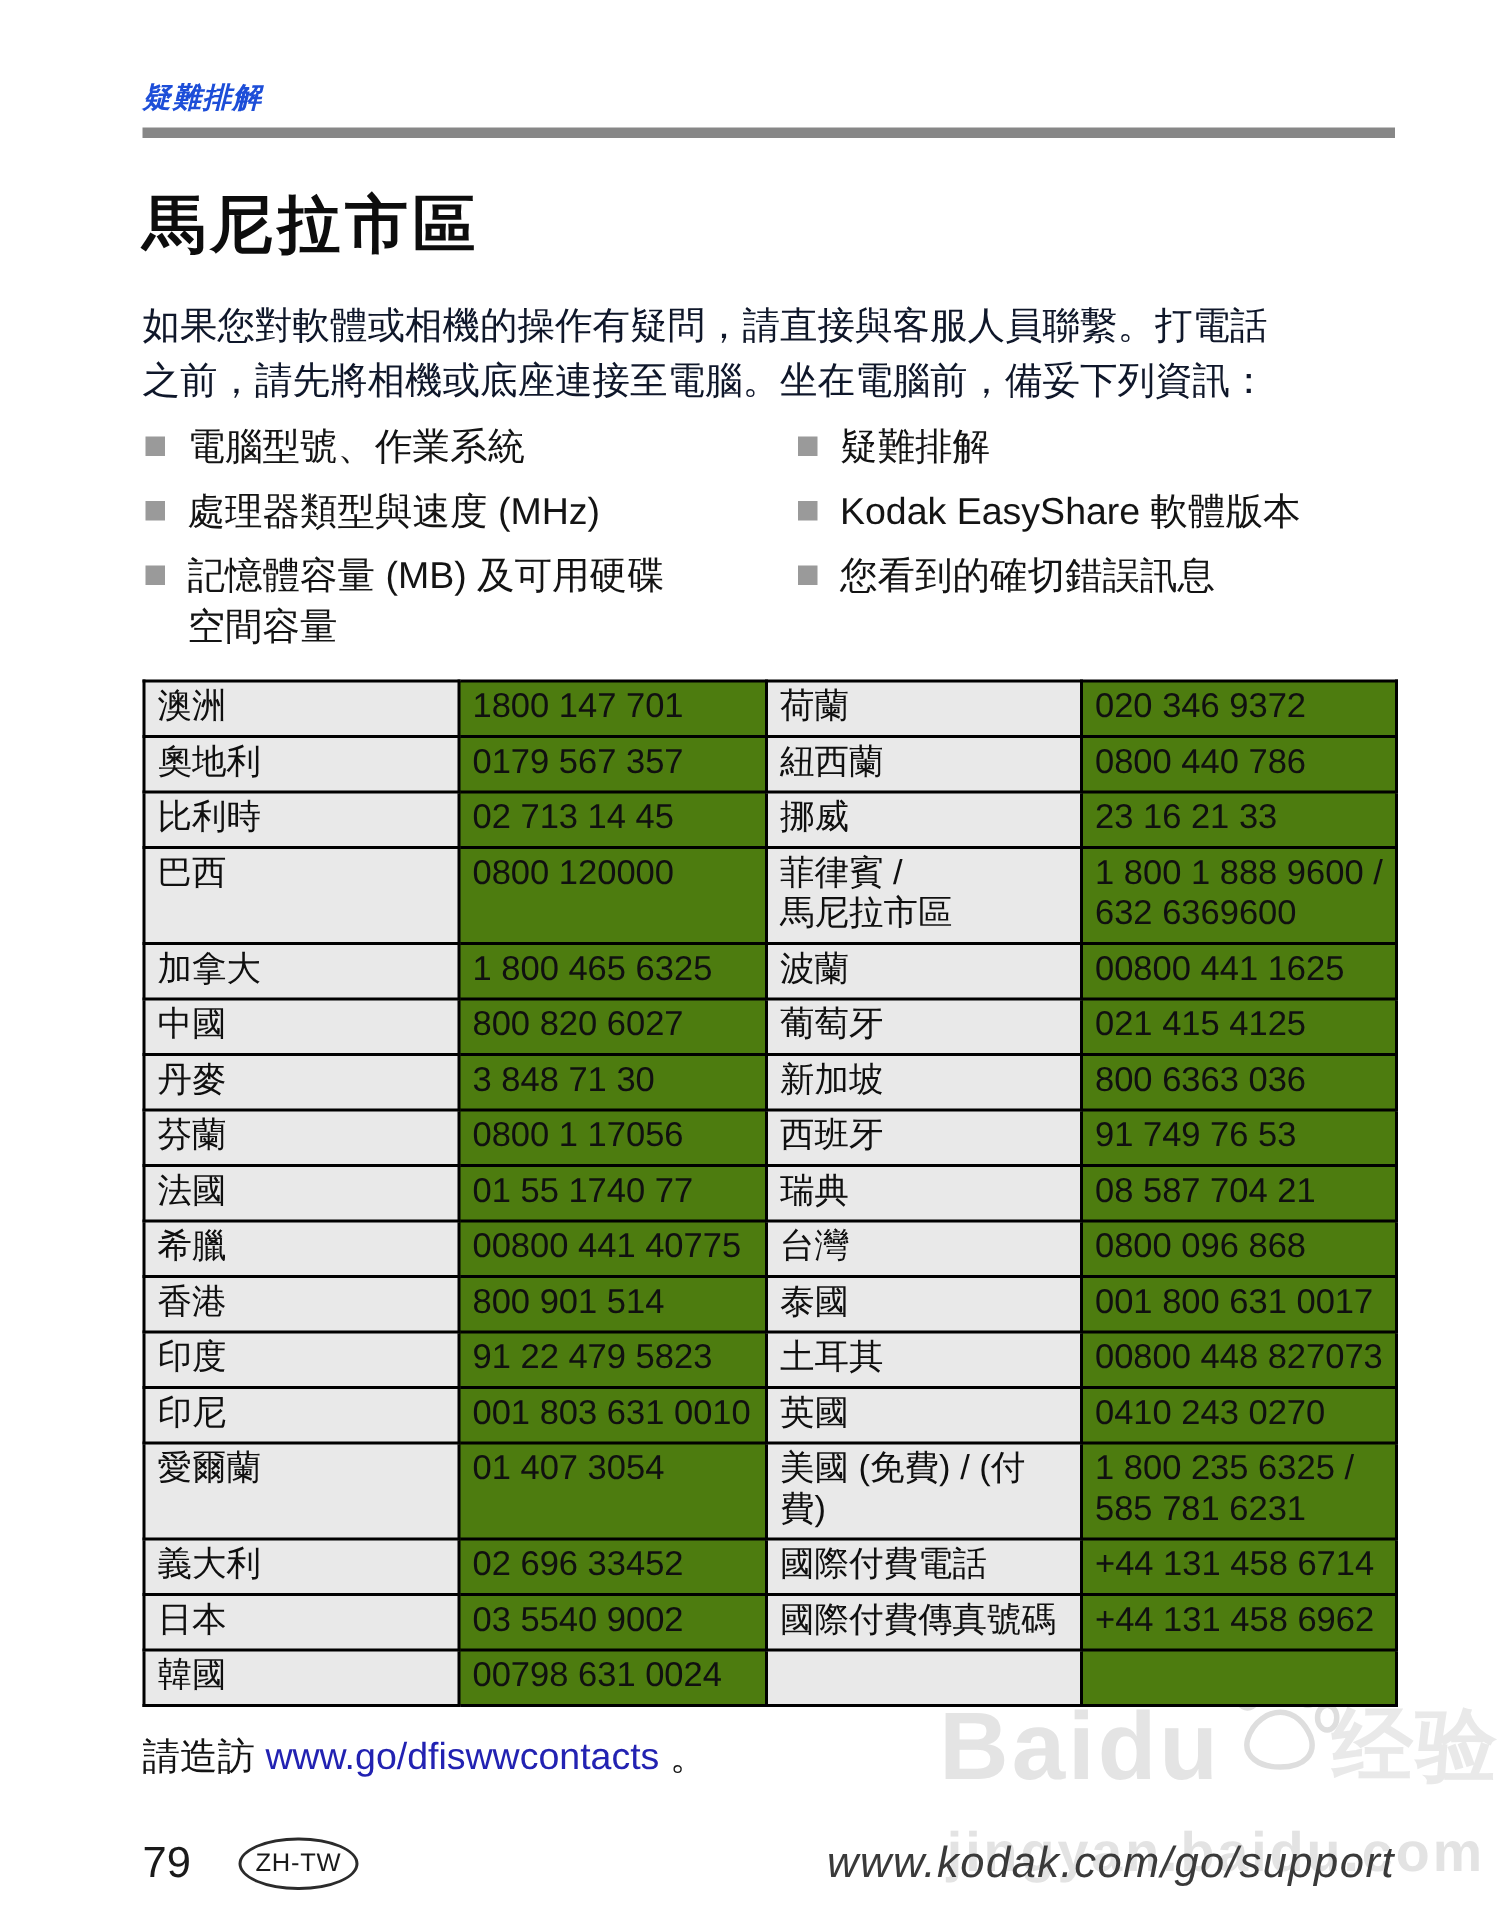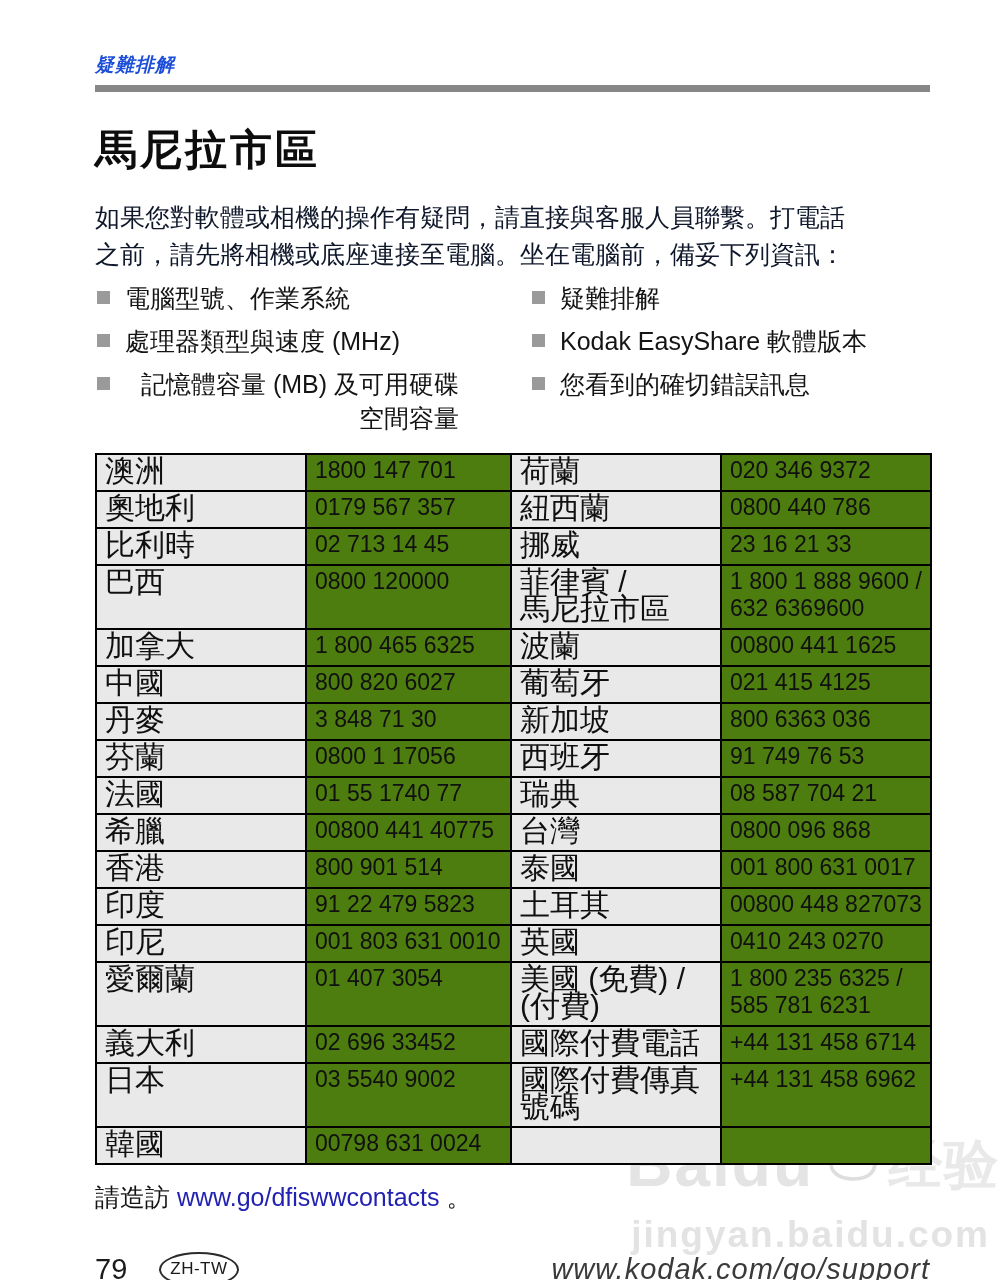--- a/index.html
+++ b/index.html
@@ -13,30 +13,30 @@
   .running-header { font-size:19px; font-weight:bold; font-style:italic; letter-spacing:1px; color:#1d4ed8;font-family:Liberation Mono, monospace; }
   .header-rule { height:7px; background:#878787; margin-top:7px; }
 
   .page-title { margin:30px 0 0 0; font-size:42px; font-weight:bold; letter-spacing:3px; color:#0d0d0d; }
 
   .intro { margin:21px 0 0 0; font-size:25px; line-height:37px; width:762px; color:#0f172a; }
 
   .checklist { display:flex; margin-top:8px; }
   .check-col { display:flex; flex-direction:column; gap:9px; }
   .check-col.left { width:435px; }
-  .check-item { display:flex; font-size:25px; line-height:34px; color:#141414;text-align:right; }
+  .check-item { display:flex; font-size:25px; line-height:34px; color:#141414; }
   .check-col.left .check-text { max-width:334px; }
   .bullet-square { width:13px; height:13px; background:#9a9a9a; margin:10px 15px 0 2px; flex:none; }
 
   .support-table { border-collapse:collapse; table-layout:fixed; width:835px; margin-top:18px; }
   .support-table td {
     border:2px solid #000; vertical-align:top;
     padding:2px 6px 6px 8px; white-space:pre-line; line-height:27px;
   }
-  .support-table td.country { background:#e9e9e9; font-size:30px; color:#101010; }
+  .support-table td.country { background:#e9e9e9; font-size:23px; color:#101010; }
   .support-table td.phone { background:#4d7c0f; font-size:23px; color:#101010; }
 
   .visit-line { margin:16px 0 0 0; font-size:25px; color:#141414; }
   .link { color:#2222b2; text-decoration:none; cursor:pointer; }
 
   .page-footer { display:flex; justify-content:space-between; align-items:center; margin-top:38px; }
   .footer-left { display:flex; align-items:center; }
   .page-number { font-size:29px; color:#1a1a1a; }
   .locale-badge {
     display:inline-block; margin-left:32px; border:2px solid #2b2b2b; border-radius:50%;

